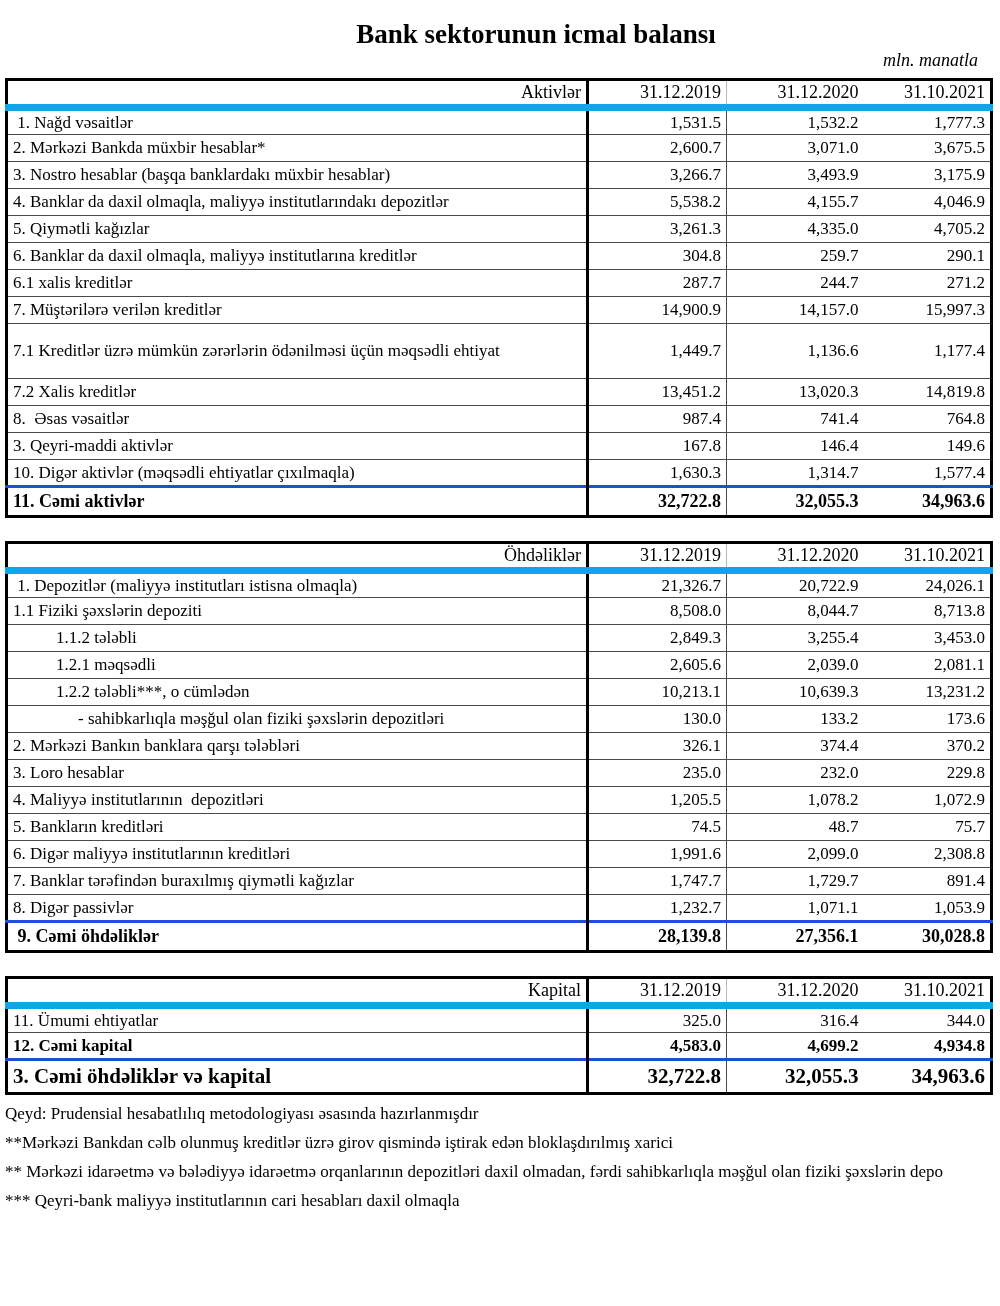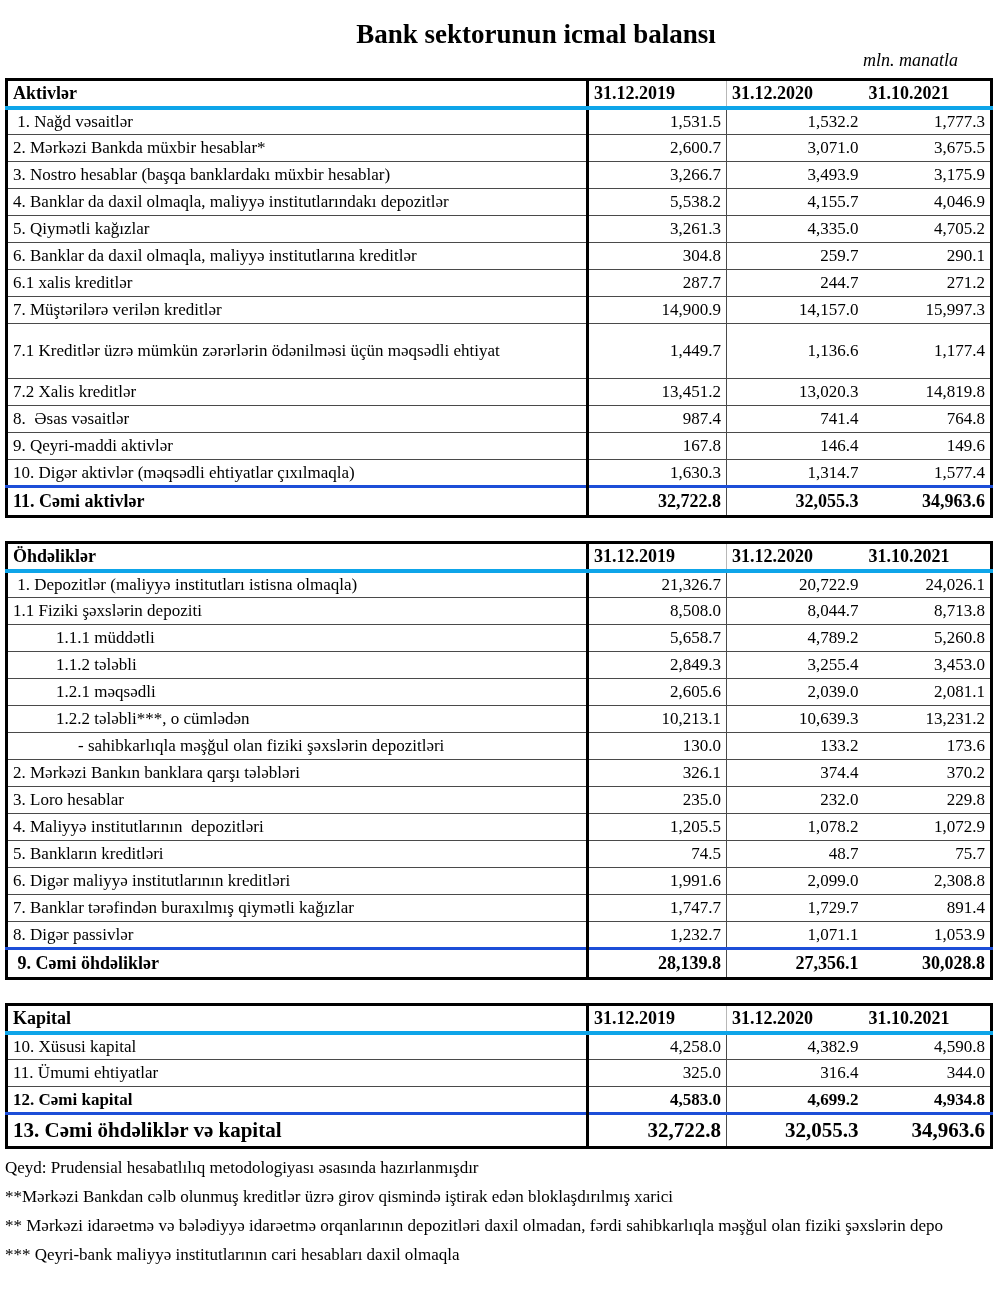--- a/index.html
+++ b/index.html
@@ -13,41 +13,41 @@
   .page-title {
     margin: 20px 0 0 0;
     text-align: center;
     transform: translateX(36px);
     font-size: 27px;
     font-weight: bold;
     line-height: 1.05;
   }
   .unit-note {
     text-align: right;
-    padding-right: 42px;
+    padding-right: 22px;
     font-style: italic;
     font-size: 18px;
     margin-top: 2px;
     margin-bottom: 7px;
   }
   .tables { margin-left: 5px; }
   table.section {
     border-collapse: collapse;
     table-layout: fixed;
     width: 985px;
     border: 3px solid #000;
   }
   table.section + table.section { margin-top: 23px; border-radius: 31px; }
   th, td { padding: 0 5px; overflow: hidden; }
   thead th {
     height: 28px;
-    border-bottom: 4px solid #0ea5e9;
+    border-bottom: 7px solid #0ea5e9;
     font-size: 18px;
-    font-weight: bold;
-    text-align: left;
+    font-weight: normal;
+    text-align: right;
     vertical-align: middle;
   }
   th.label-h { border-right: 3px solid #000; }
   th.c1 { border-right: 1px solid #b8b8b8; }
   tbody td {
     height: 27px;
     border-bottom: 1px solid #4a4a4a;
     font-size: 17px;
     vertical-align: middle;
   }
@@ -166,21 +166,21 @@
           <td class="val c2">13,020.3</td>
           <td class="val c3">14,819.8</td>
         </tr>
         <tr>
           <td class="label">8.  Əsas vəsaitlər</td>
           <td class="val c1">987.4</td>
           <td class="val c2">741.4</td>
           <td class="val c3">764.8</td>
         </tr>
         <tr>
-          <td class="label">9. Qeyri-maddi aktivlər</td>
+          <td class="label">3. Qeyri-maddi aktivlər</td>
           <td class="val c1">167.8</td>
           <td class="val c2">146.4</td>
           <td class="val c3">149.6</td>
         </tr>
         <tr>
           <td class="label">10. Digər aktivlər (məqsədli ehtiyatlar çıxılmaqla)</td>
           <td class="val c1">1,630.3</td>
           <td class="val c2">1,314.7</td>
           <td class="val c3">1,577.4</td>
         </tr>
@@ -215,26 +215,20 @@
           <td class="val c2">20,722.9</td>
           <td class="val c3">24,026.1</td>
         </tr>
         <tr>
           <td class="label">1.1 Fiziki şəxslərin depoziti</td>
           <td class="val c1">8,508.0</td>
           <td class="val c2">8,044.7</td>
           <td class="val c3">8,713.8</td>
         </tr>
         <tr>
-          <td class="label ind1">1.1.1 müddətli</td>
-          <td class="val c1">5,658.7</td>
-          <td class="val c2">4,789.2</td>
-          <td class="val c3">5,260.8</td>
-        </tr>
-        <tr>
           <td class="label ind1">1.1.2 tələbli</td>
           <td class="val c1">2,849.3</td>
           <td class="val c2">3,255.4</td>
           <td class="val c3">3,453.0</td>
         </tr>
         <tr>
           <td class="label ind1">1.2.1 məqsədli</td>
           <td class="val c1">2,605.6</td>
           <td class="val c2">2,039.0</td>
           <td class="val c3">2,081.1</td>
@@ -312,39 +306,33 @@
     <thead>
       <tr>
         <th class="label-h">Kapital</th>
         <th class="col-h c1">31.12.2019</th>
         <th class="col-h c2">31.12.2020</th>
         <th class="col-h c3">31.10.2021</th>
       </tr>
     </thead>
     <tbody>
         <tr>
-          <td class="label">10. Xüsusi kapital</td>
-          <td class="val c1">4,258.0</td>
-          <td class="val c2">4,382.9</td>
-          <td class="val c3">4,590.8</td>
-        </tr>
-        <tr>
           <td class="label">11. Ümumi ehtiyatlar</td>
           <td class="val c1">325.0</td>
           <td class="val c2">316.4</td>
           <td class="val c3">344.0</td>
         </tr>
         <tr class="bold">
           <td class="label">12. Cəmi kapital</td>
           <td class="val c1">4,583.0</td>
           <td class="val c2">4,699.2</td>
           <td class="val c3">4,934.8</td>
         </tr>
         <tr class="bold total large">
-          <td class="label">13. Cəmi öhdəliklər və kapital</td>
+          <td class="label">3. Cəmi öhdəliklər və kapital</td>
           <td class="val c1">32,722.8</td>
           <td class="val c2">32,055.3</td>
           <td class="val c3">34,963.6</td>
         </tr>
       </tbody>
   </table>
 </div>
 
 <div class="footnotes">
     <div class="footnote">Qeyd: Prudensial hesabatlılıq metodologiyası əsasında hazırlanmışdır</div>

